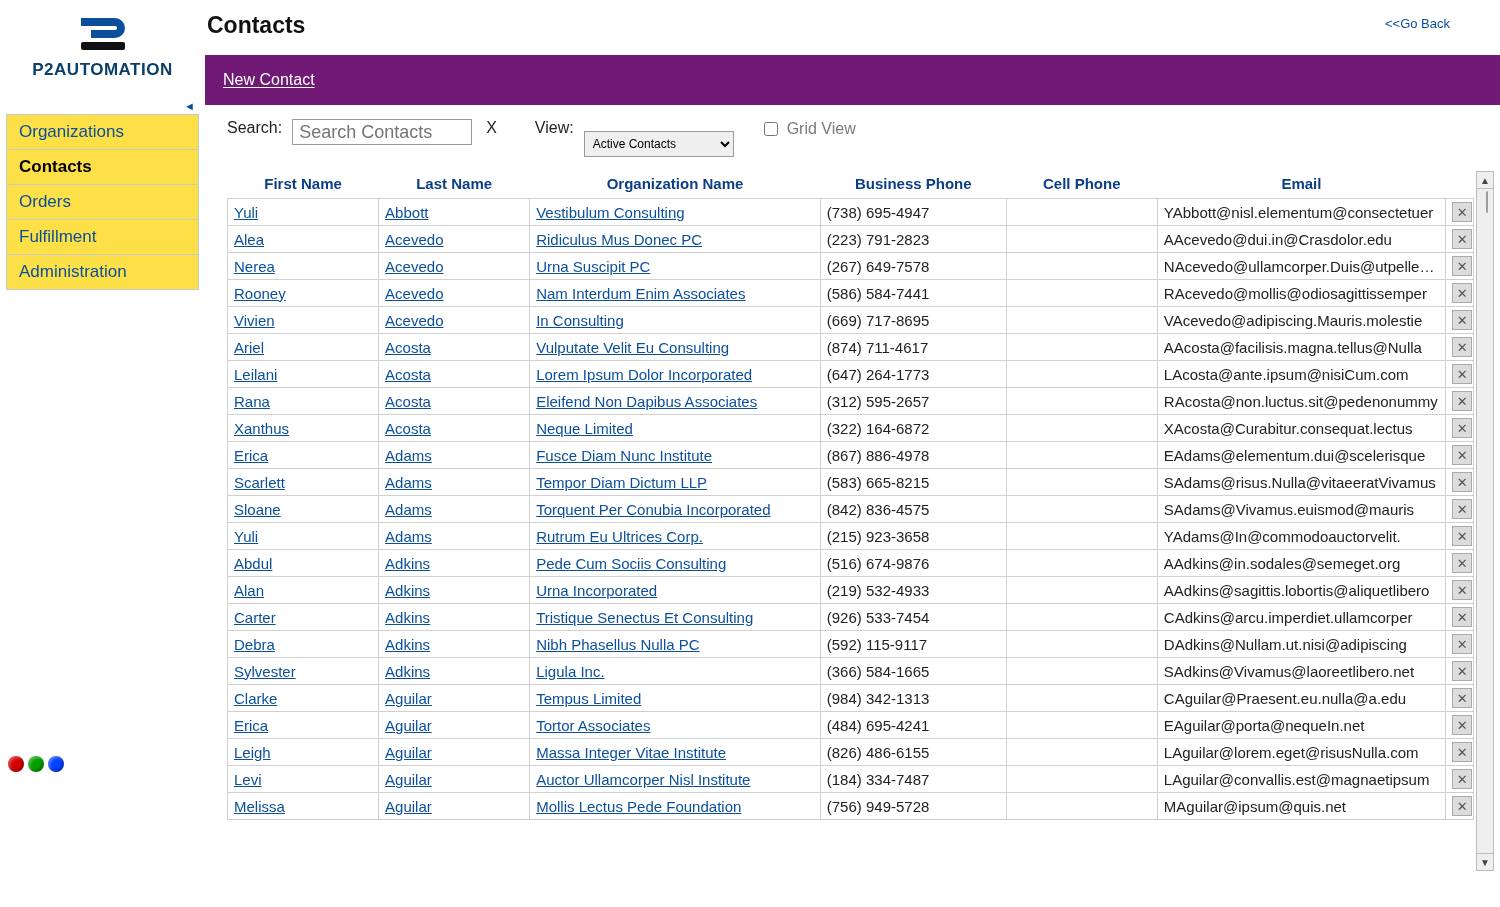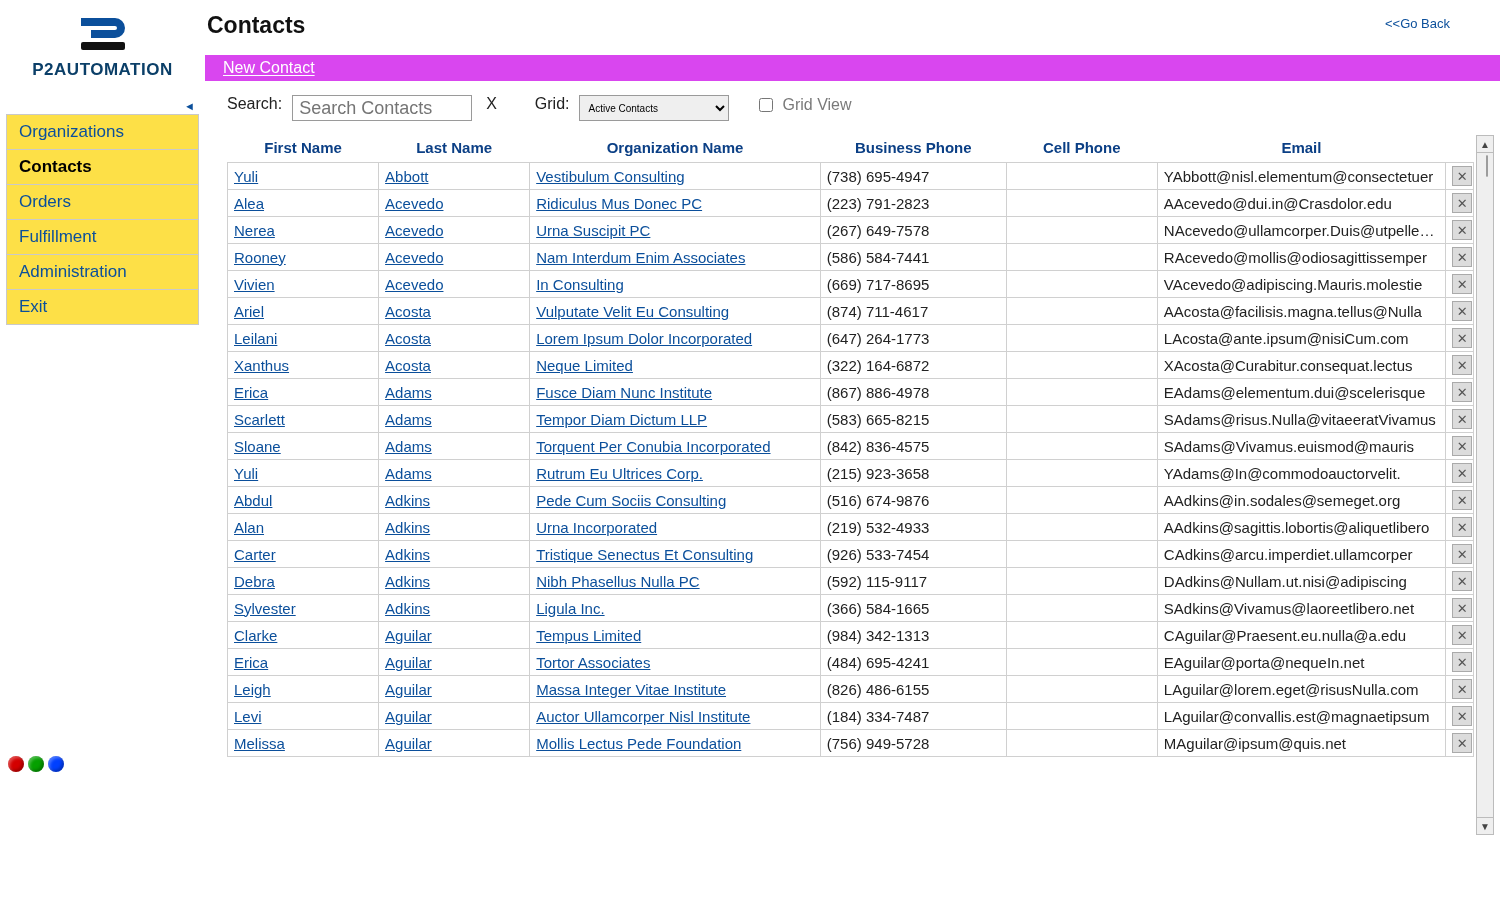--- a/index.html
+++ b/index.html
@@ -91,23 +91,23 @@
     color:#111;
     margin: 6px 0 2px 2px;
   }
   .go-back {
     color:#0b4f9b;
     font-size:13px;
     cursor:pointer;
   }
   
   .action-bar {
-    background:#d946ef;
+    background:#701a75;
     color:#fff;
-    padding:4px 18px;
+    padding:16px 18px;
     font-size:16px;
     margin-right:0;
   }
   .action-bar a {
     color:#fff;
     text-decoration: underline;
     text-underline-offset: 2px;
     cursor:pointer;
   }
   
@@ -128,23 +128,24 @@
   }
   .clear-x {
     font-weight:400;
     cursor:pointer;
     padding:0 4px;
     font-size:16px;
   }
   .view-select {
     border:1px solid #9a9a9a;
     height:26px;
-    font-size:10px;
+    font-size:12px;
     padding:1px 4px;
     width:150px;
+    margin-top:12px;
   }
   .gridview-check {
     margin-left:16px;
     display:flex;
     align-items:center;
     gap:6px;
     color:#7a7a7a;
   }
   .gridview-check input { width:14px;height:14px; }
   
@@ -248,40 +249,39 @@
         <span class="accent">P2</span><span>AUTOMATION</span>
       </div>
     </div>
     <div class="collapse-caret">◄</div>
     <div class="sidenav" id="sidenav">
         <div class="item">Organizations</div>
         <div class="item active">Contacts</div>
         <div class="item">Orders</div>
         <div class="item">Fulfillment</div>
         <div class="item">Administration</div>
-        <div class="item">Exit</div>
       </div>
   </div>
 
   <div class="main-col">
     <div class="header-row">
       <div class="page-title">Contacts</div>
       <div class="go-back">&lt;&lt;Go Back</div>
     </div>
 
     <div class="action-bar">
       <a>New Contact</a>
     </div>
 
     <div class="filter-row">
       <label>Search:</label>
       <input class="search-box" type="text" placeholder="Search Contacts" style="">
       <span class="clear-x">X</span>
       <span style="width:14px"></span>
-      <label>Grid:</label>
+      <label>View:</label>
       <select class="view-select">
         <option>Active Contacts</option>
       </select>
       <span class="gridview-check">
         <input type="checkbox" style="">
         <span>Grid View</span>
       </span>
     </div>
 
     <div class="table-wrap">
@@ -365,20 +365,29 @@
               <tr>
                 <td><a>Leilani</a></td>
                 <td><a>Acosta</a></td>
                 <td><a>Lorem Ipsum Dolor Incorporated</a></td>
                 <td>(647) 264-1773</td>
                 <td></td>
                 <td>LAcosta@ante.ipsum@nisiCum.com</td>
                 <td class="col-del"><span class="del-btn">✕</span></td>
               </tr>
               <tr>
+                <td><a>Rana</a></td>
+                <td><a>Acosta</a></td>
+                <td><a>Eleifend Non Dapibus Associates</a></td>
+                <td>(312) 595-2657</td>
+                <td></td>
+                <td>RAcosta@non.luctus.sit@pedenonummy</td>
+                <td class="col-del"><span class="del-btn">✕</span></td>
+              </tr>
+              <tr>
                 <td><a>Xanthus</a></td>
                 <td><a>Acosta</a></td>
                 <td><a>Neque Limited</a></td>
                 <td>(322) 164-6872</td>
                 <td></td>
                 <td>XAcosta@Curabitur.consequat.lectus</td>
                 <td class="col-del"><span class="del-btn">✕</span></td>
               </tr>
               <tr>
                 <td><a>Erica</a></td>

